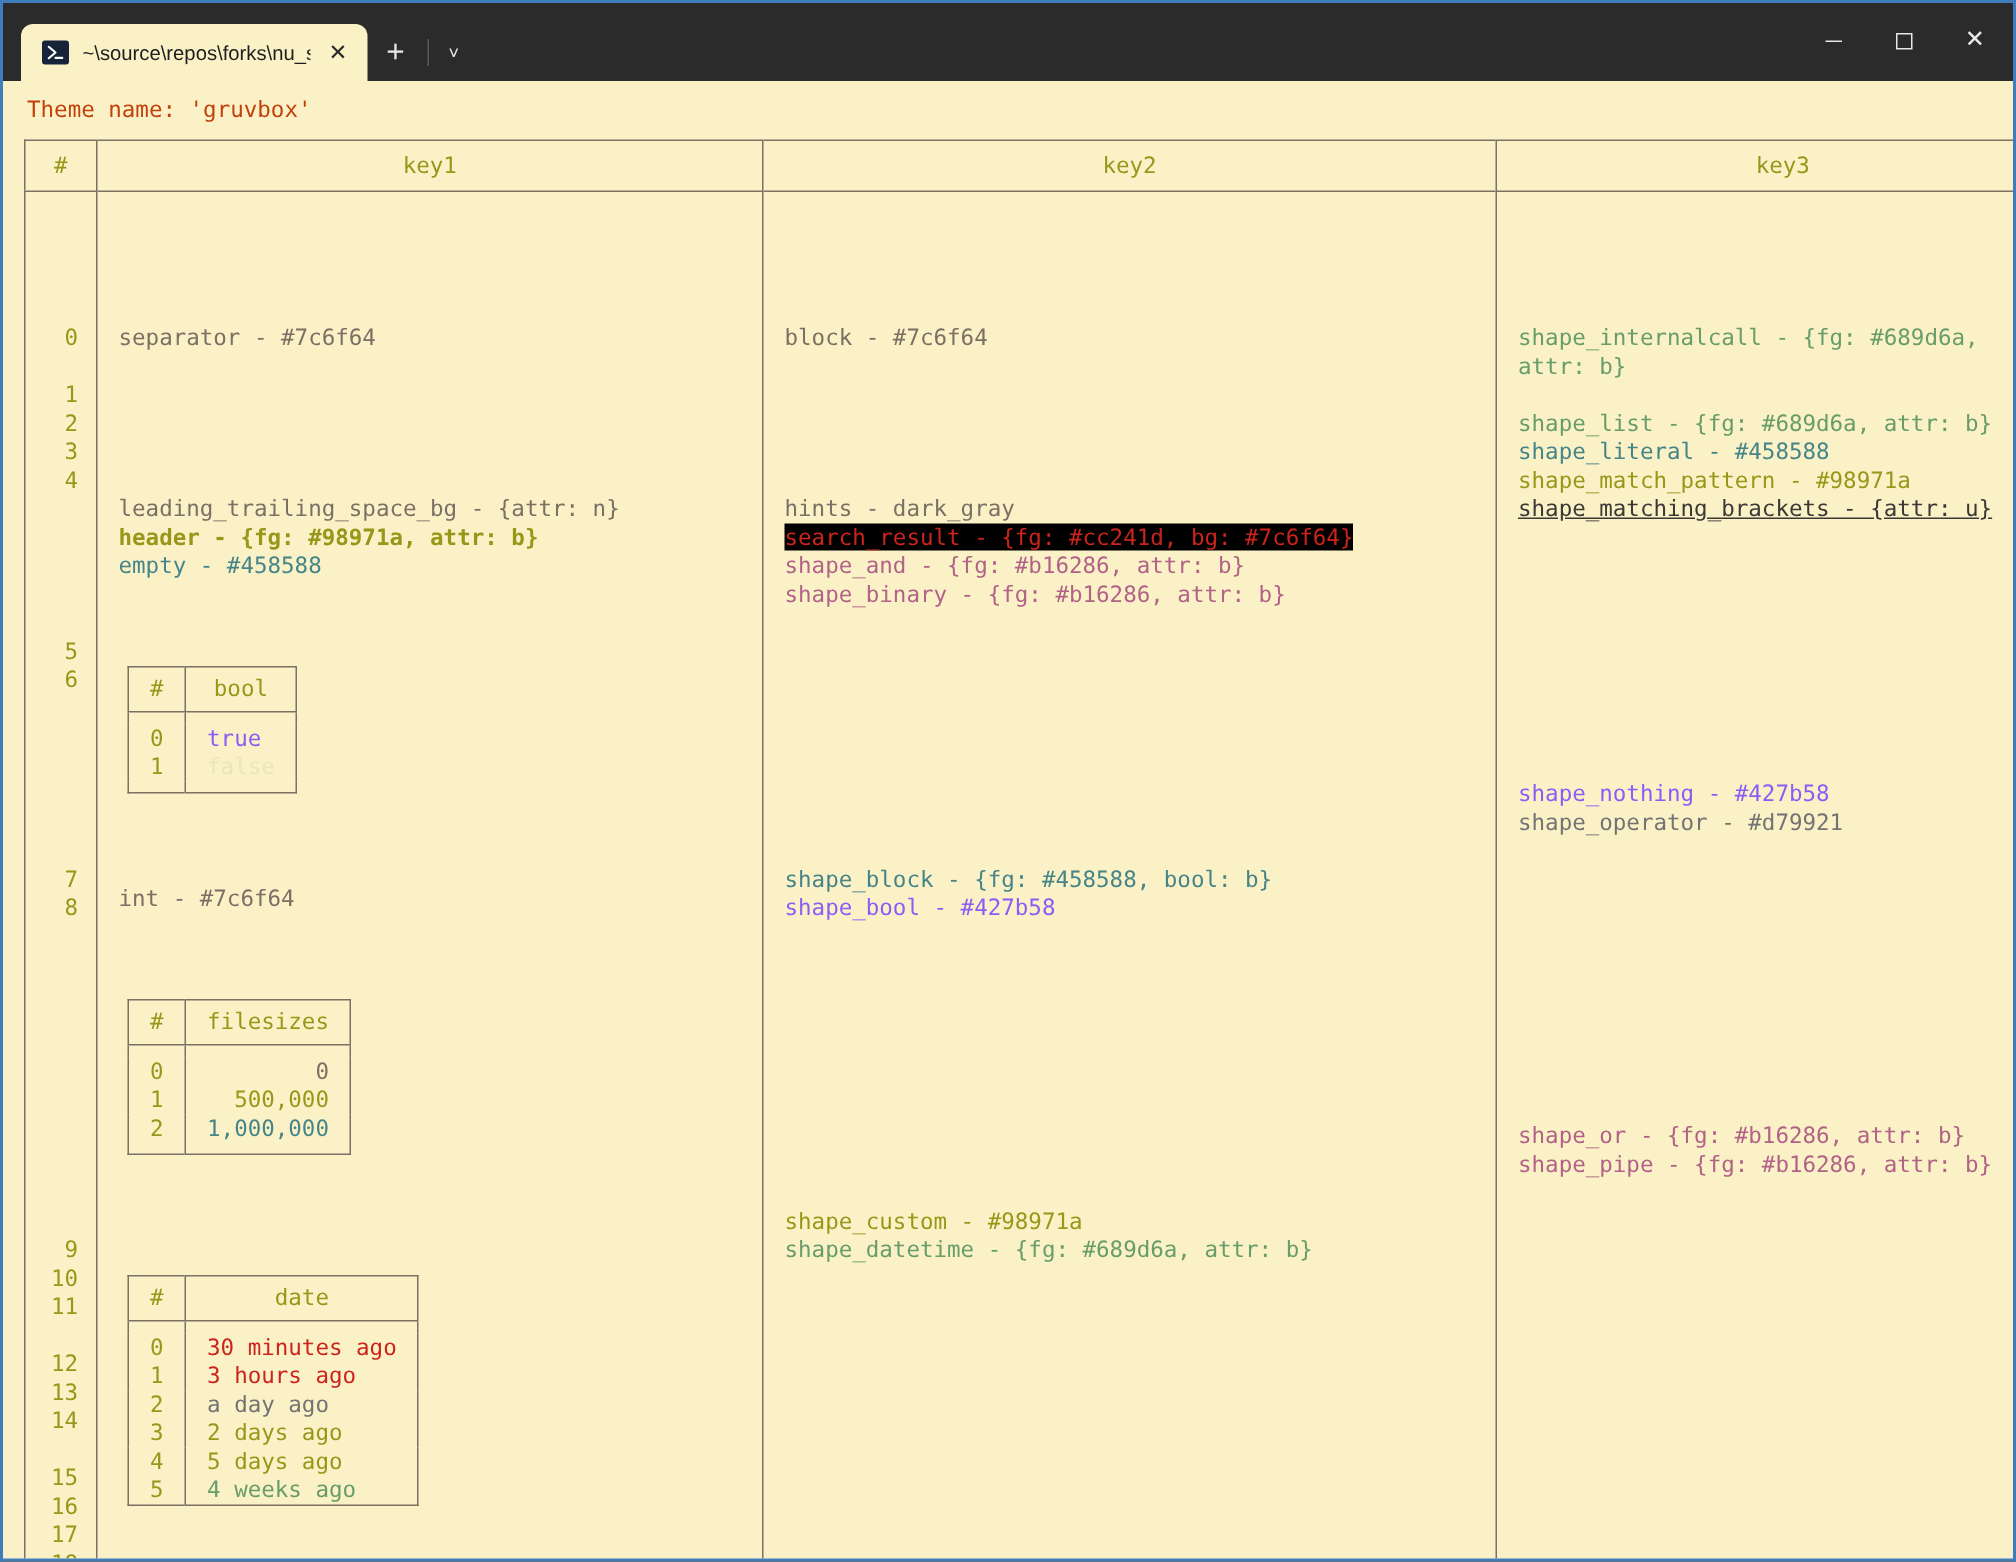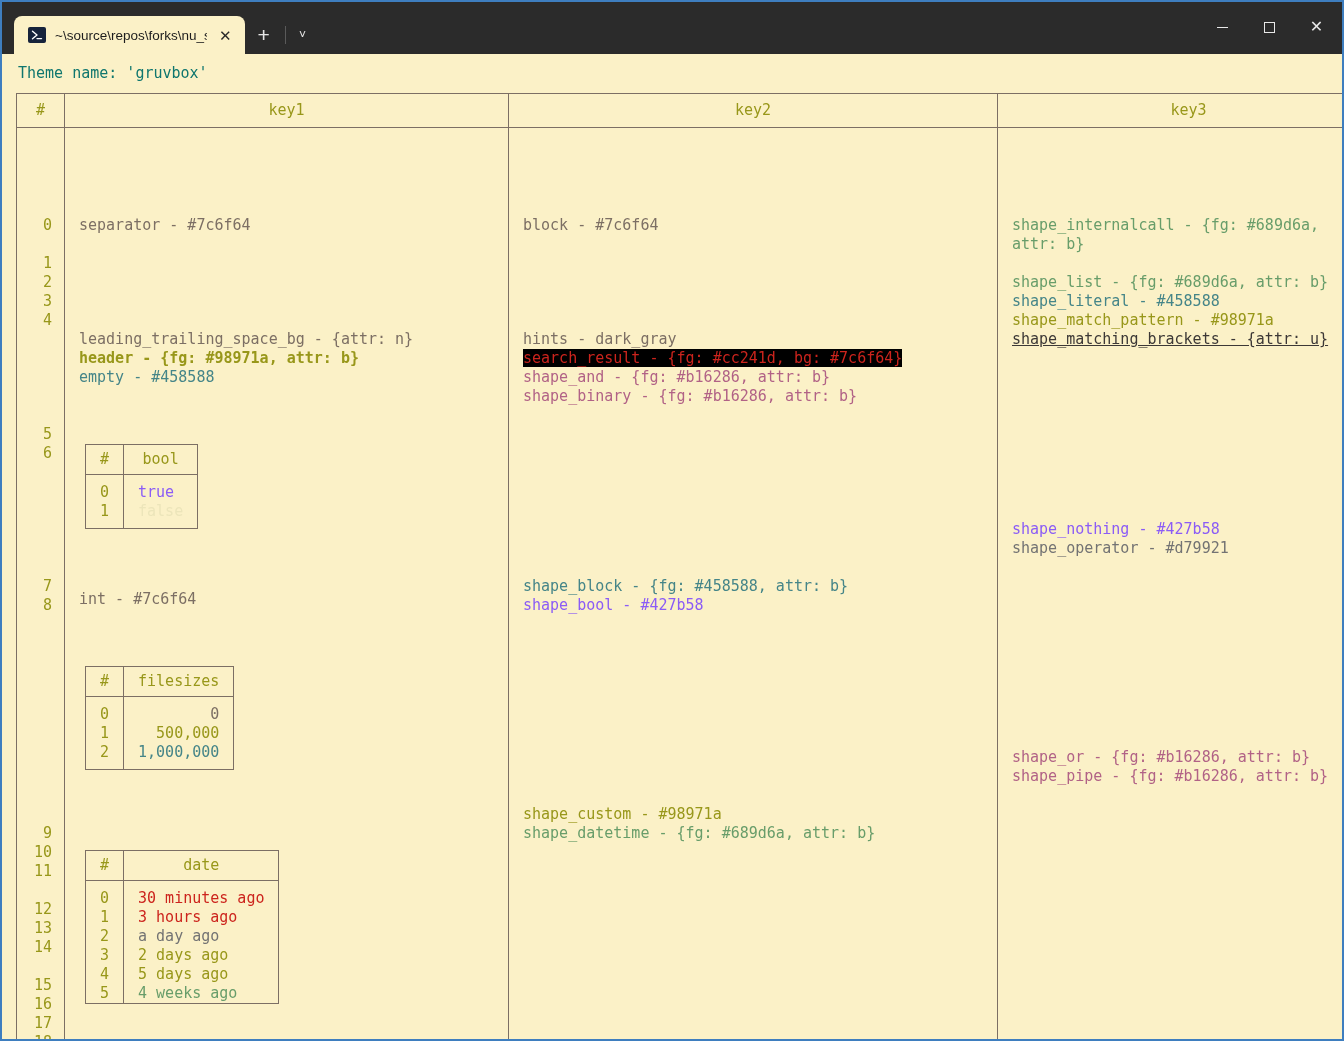--- a/index.html
+++ b/index.html
@@ -92,21 +92,21 @@
     border-right: 2px solid #3e7ebf;
     border-bottom: 2px solid #3e7ebf;
     padding: 8px 14px 0 14px;
     font-family: "DejaVu Sans Mono", monospace;
     font-size: 15px;
     line-height: 19px;
     color: #3c3836;
     overflow: hidden;
     position: relative;
   }
-  .themeline { color: #0f766e; margin: 2px 0 10px 2px; white-space: pre; }
+  .themeline { color: #c2410c; margin: 2px 0 10px 2px; white-space: pre; }
 
   
   .nutable {
     border-collapse: collapse;
     width: 1296px;
     table-layout: fixed;
   }
   .nutable > tbody > tr > td, .nutable > thead > tr > th { padding: 0; }
 
   .box { border: 1px solid #7c6f64; border-radius: 6px; }
@@ -306,21 +306,21 @@
             
             
           </td>
 
           <td class="bodycell vsep hsep">
             <div style="height:12px"></div>
             <div id="c2g1"><div class="line c-gray">block - #7c6f64</div></div>
             <div class="blank"></div>
             <div id="c2g2"><div class="line c-gray">hints - dark_gray</div><div class="line"><span class="hl-gray">search_result - {fg: #cc241d, bg: #7c6f64}</span></div><div class="line c-purple">shape_and - {fg: #b16286, attr: b}</div><div class="line c-purple">shape_binary - {fg: #b16286, attr: b}</div></div>
             <div style="height:95px"></div>
-            <div id="c2g3"><div class="line c-blue">shape_block - {fg: #458588, attr: b}</div><div class="line c-teal">shape_bool - #427b58</div></div>
+            <div id="c2g3"><div class="line c-blue">shape_block - {fg: #458588, bool: b}</div><div class="line c-teal">shape_bool - #427b58</div></div>
             <div style="height:114px"></div>
             <div id="c2g4"><div class="line c-green">shape_custom - #98971a</div><div class="line c-aqua">shape_datetime - {fg: #689d6a, attr: b}</div></div>
             <div style="height:209px"></div>
             
             
             
             
             
           </td>
 

